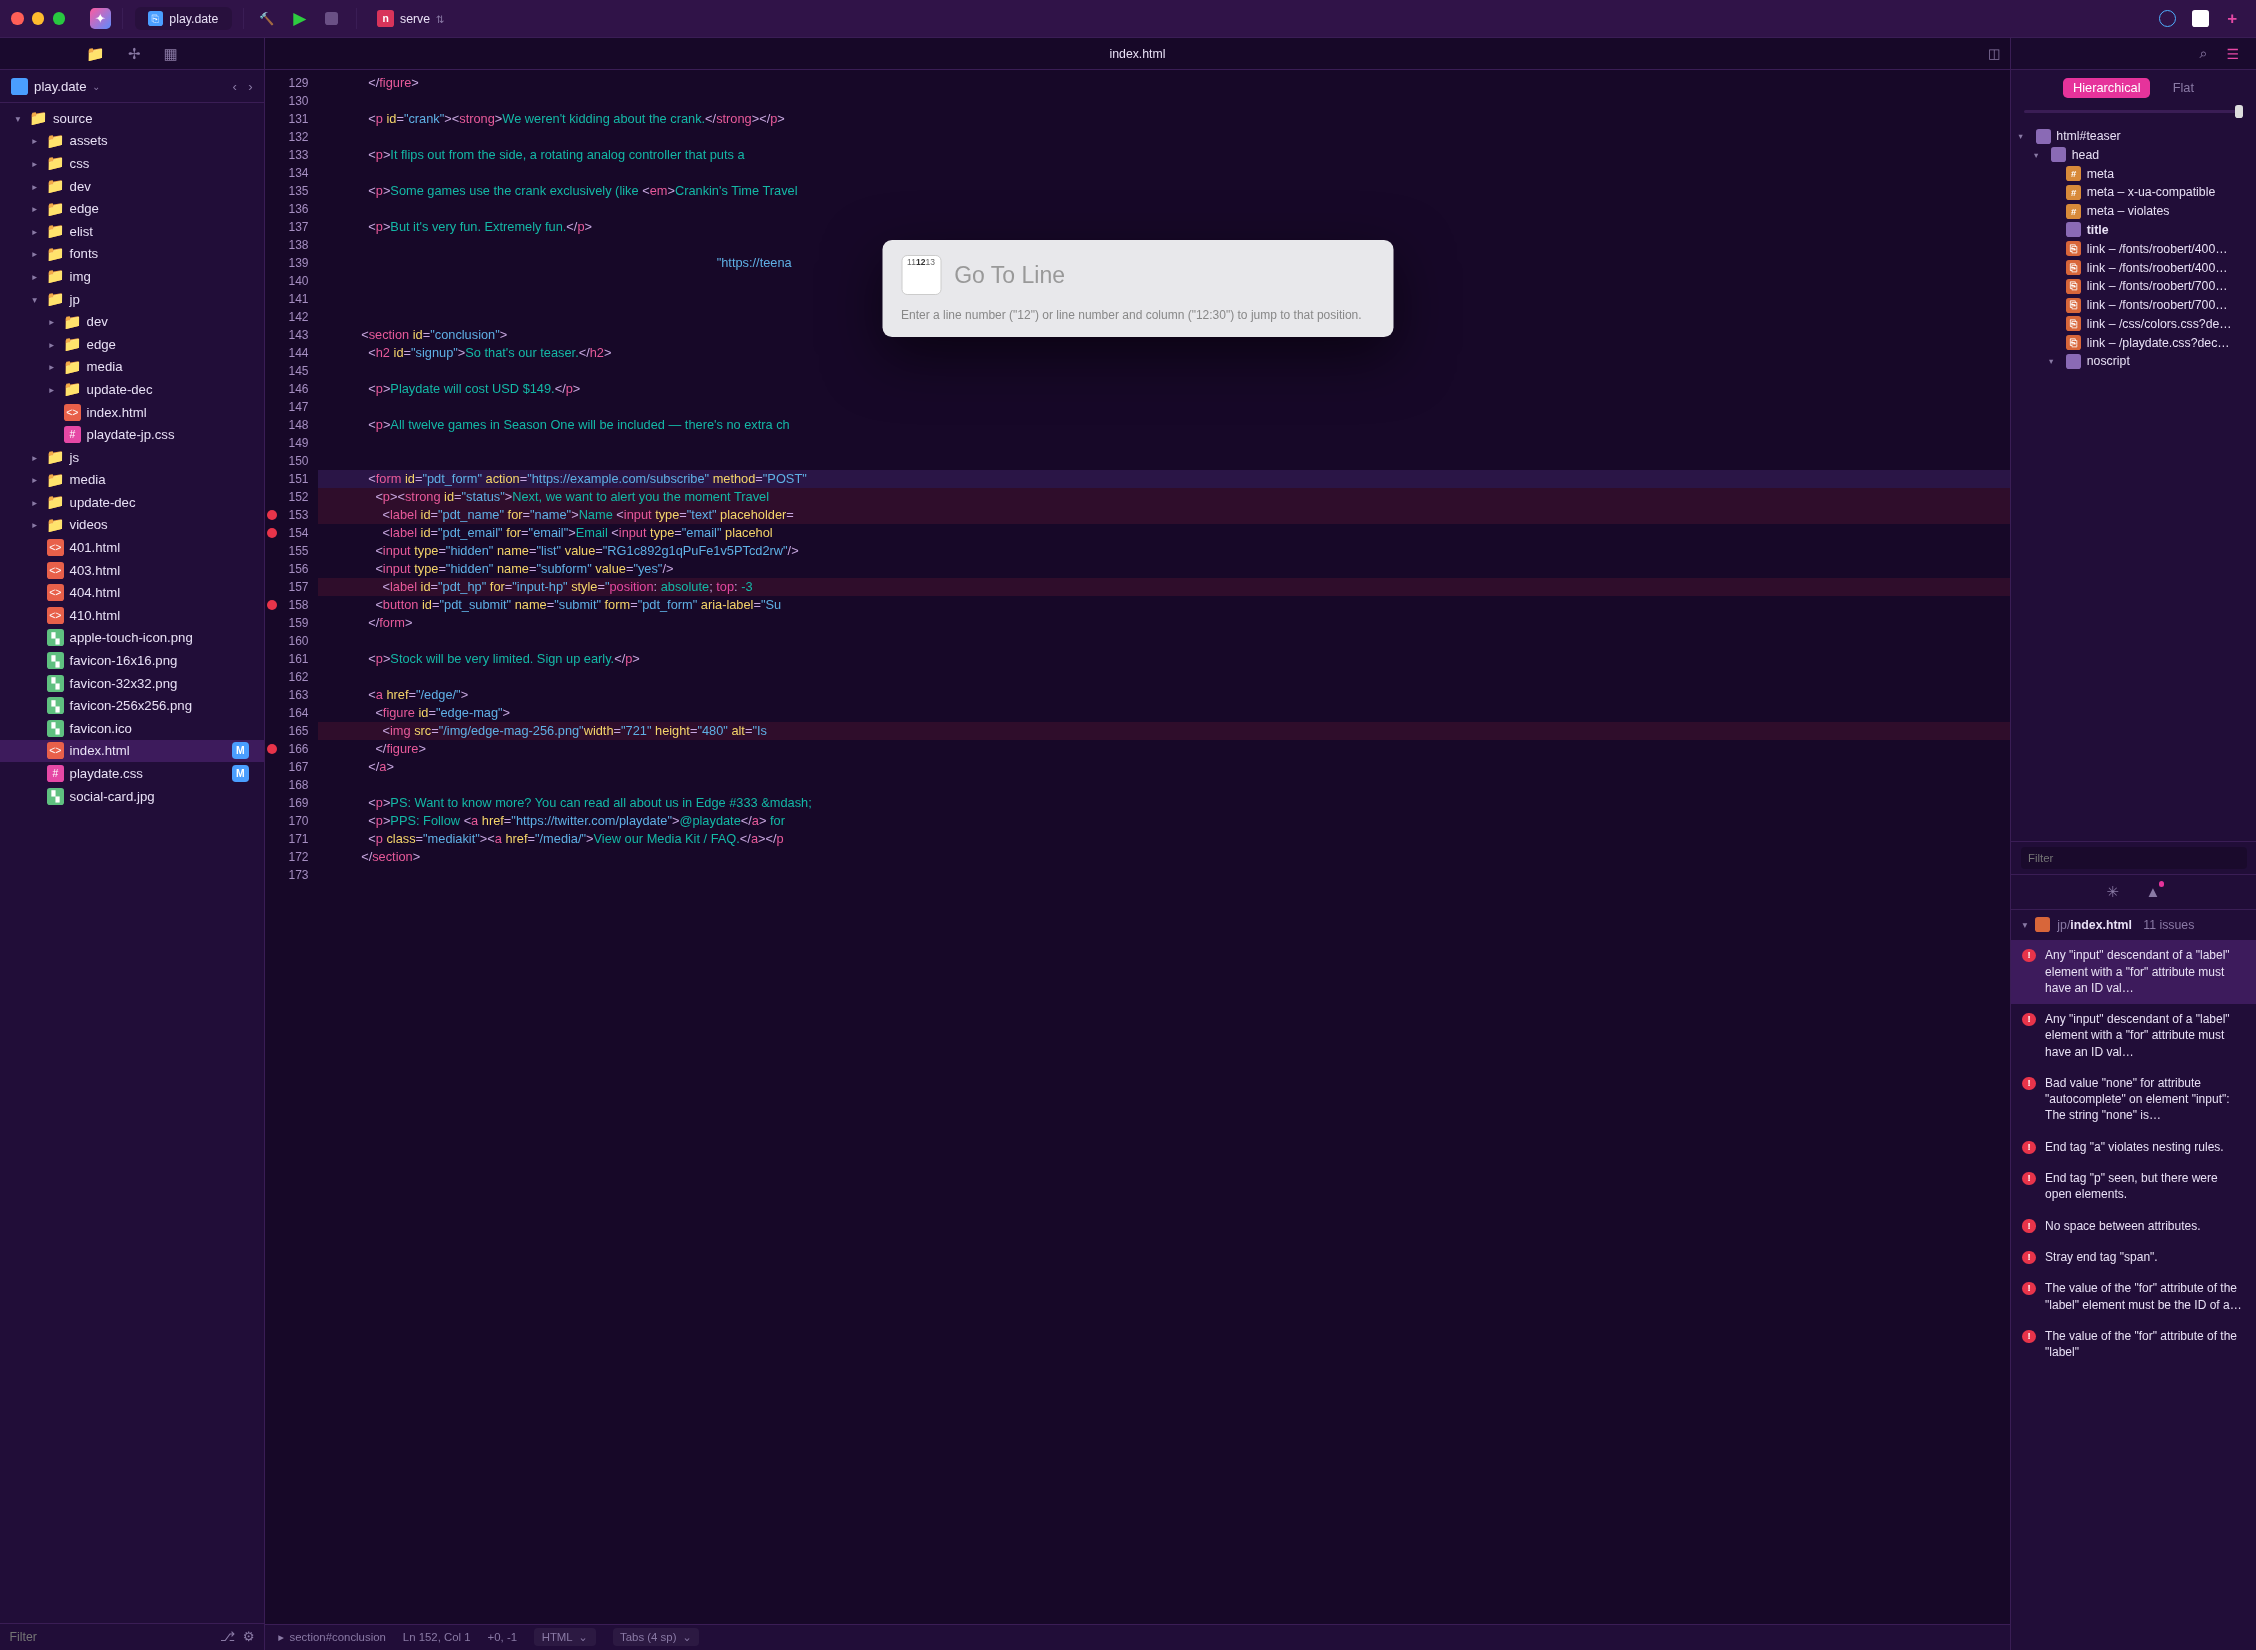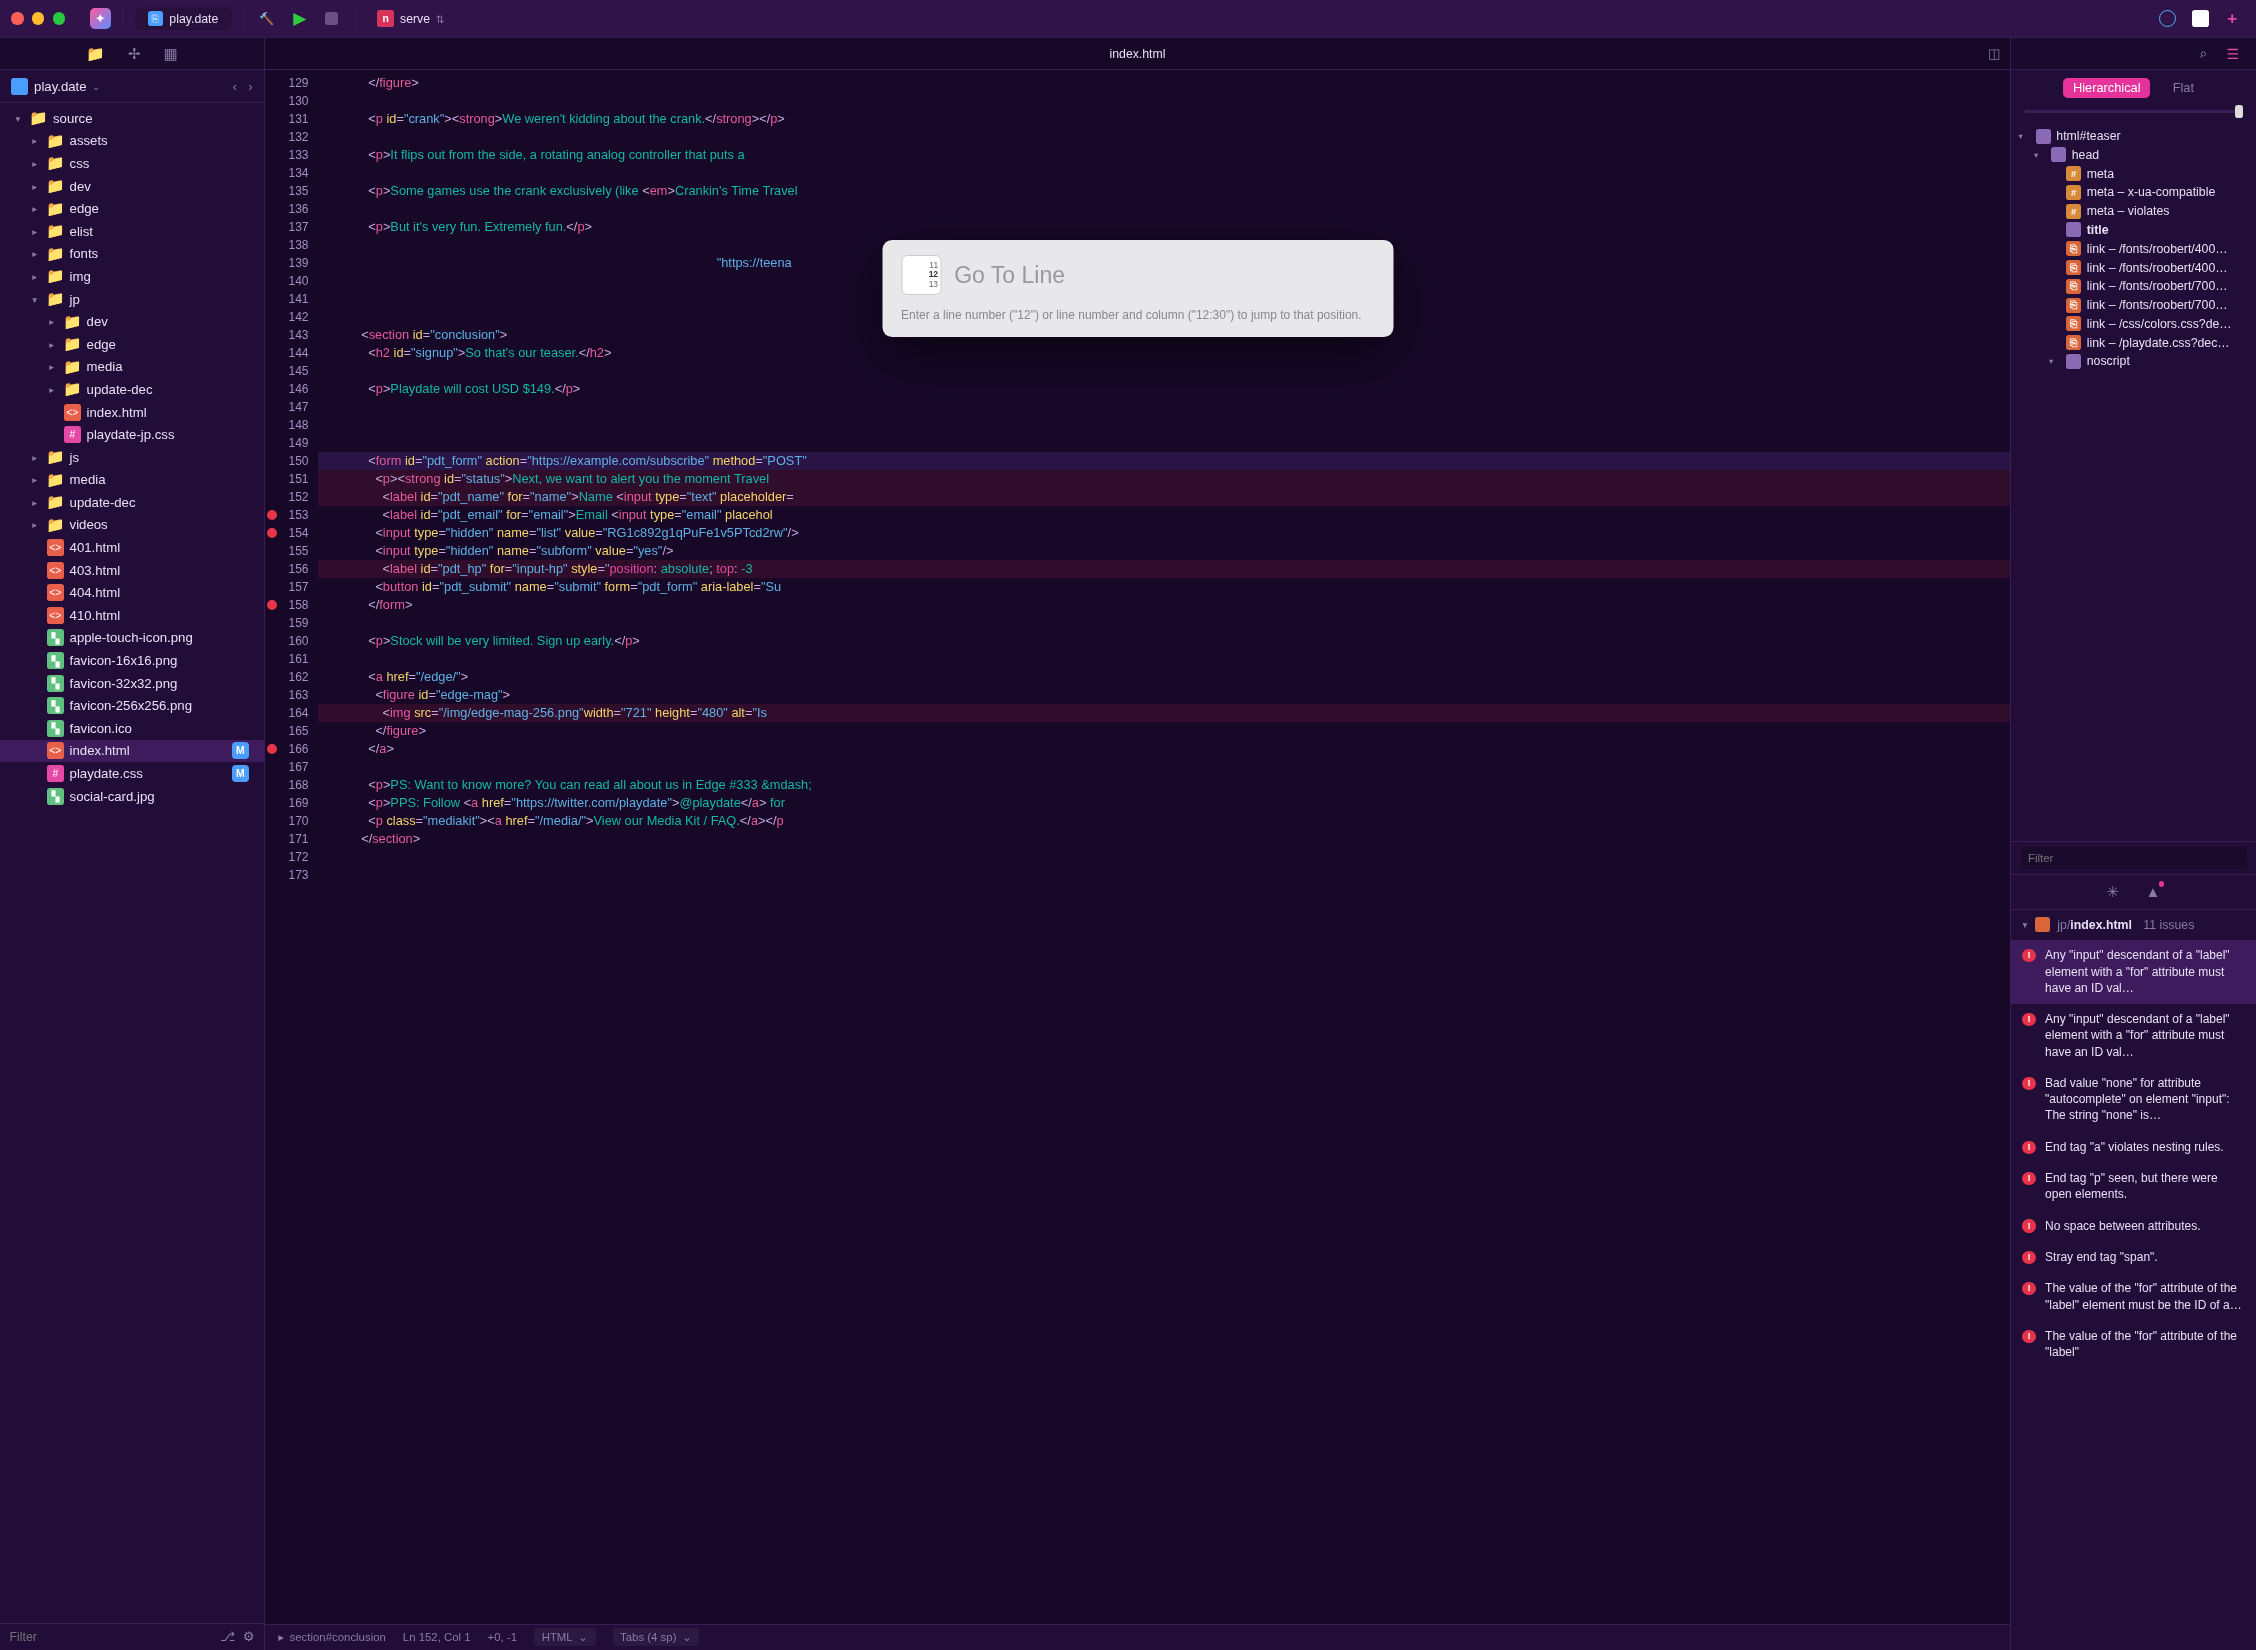--- a/index.html
+++ b/index.html
@@ -100,21 +100,21 @@
   .t-tag{color:var(--tag-red)}
   .t-attr{color:var(--attr-yellow)}
   .t-str{color:var(--string-blue)}
   .t-txt{color:#14b8a6}
   .t-punct{color:#c8a8e0}
   .t-kw{color:var(--keyword-pink)}
 
   
   .modal{position:absolute;left:50%;top:170px;transform:translateX(-50%);width:511px;background:var(--modal-bg);border-radius:9.5px;box-shadow:0 19px 57px rgba(0,0,0,.55);padding:15px 19px;z-index:50}
   .modal-row{display:flex;align-items:center;gap:13.2px}
-  .modal-icon{width:40px;height:40px;background:#fff;border:0.9px solid #ccc;border-radius:5.7px;display:flex;flex-direction:column;align-items:flex-end;justify-content:center;color:#666;font-size:8.5px;font-family:monospace;line-height:1.1;padding:1.9px}
+  .modal-icon{width:40px;height:40px;background:#fff;border:0.9px solid #ccc;border-radius:5.7px;display:flex;align-items:flex-start;justify-content:center;color:#666;font-size:8.5px;font-family:monospace;line-height:1.1;padding:1.9px}
   .modal-title{font-size:23px;color:#999;font-weight:400}
   .modal-hint{margin-top:13.2px;font-size:12px;color:#888}
 
   
   .statusbar{height:26.5px;border-top:0.9px solid var(--border);display:flex;align-items:center;gap:17px;padding:0 13.2px;font-size:11.4px;color:var(--text-dim);background:var(--bg-panel)}
   .statusbar .chip{display:flex;align-items:center;gap:5.7px}
   .statusbar .sel{background:rgba(255,255,255,.05);padding:1.9px 7.6px;border-radius:3.8px}
 
   
   .right{width:246px;background:var(--bg-panel);border-left:0.9px solid var(--border);display:flex;flex-direction:column;min-height:0}
@@ -443,20 +443,21 @@
           <div class="line"></div>
           <div class="line">                                                                                                              <span class="t-str">"https://teena</span></div>
           <div class="line"></div>
           <div class="line"></div>
           <div class="line"></div>
           <div class="line">          <span class="t-punct">&lt;</span><span class="t-tag">section</span> <span class="t-attr">id</span><span class="t-punct">=</span><span class="t-str">"conclusion"</span><span class="t-punct">&gt;</span></div>
           <div class="line">            <span class="t-punct">&lt;</span><span class="t-tag">h2</span> <span class="t-attr">id</span><span class="t-punct">=</span><span class="t-str">"signup"</span><span class="t-punct">&gt;</span><span class="t-txt">So that's our teaser.</span><span class="t-punct">&lt;/</span><span class="t-tag">h2</span><span class="t-punct">&gt;</span></div>
           <div class="line"></div>
           <div class="line">            <span class="t-punct">&lt;</span><span class="t-tag">p</span><span class="t-punct">&gt;</span><span class="t-txt">Playdate will cost USD $149.</span><span class="t-punct">&lt;/</span><span class="t-tag">p</span><span class="t-punct">&gt;</span></div>
           <div class="line"></div>
+          <div class="line">            <span class="t-punct">&lt;</span><span class="t-tag">p</span><span class="t-punct">&gt;</span><span class="t-txt">All twelve games in Season One will be included — there's no extra ch</span></div>
           <div class="line"></div>
           <div class="line"></div>
           <div class="line hl">            <span class="t-punct">&lt;</span><span class="t-tag">form</span> <span class="t-attr">id</span><span class="t-punct">=</span><span class="t-str">"pdt_form"</span> <span class="t-attr">action</span><span class="t-punct">=</span><span class="t-str">"https://example.com/subscribe"</span> <span class="t-attr">method</span><span class="t-punct">=</span><span class="t-str">"POST"</span></div>
           <div class="line hlerr">              <span class="t-punct">&lt;</span><span class="t-tag">p</span><span class="t-punct">&gt;&lt;</span><span class="t-tag">strong</span> <span class="t-attr">id</span><span class="t-punct">=</span><span class="t-str">"status"</span><span class="t-punct">&gt;</span><span class="t-txt">Next, we want to alert you the moment Travel</span></div>
           <div class="line hlerr">                <span class="t-punct">&lt;</span><span class="t-tag">label</span> <span class="t-attr">id</span><span class="t-punct">=</span><span class="t-str">"pdt_name"</span> <span class="t-attr">for</span><span class="t-punct">=</span><span class="t-str">"name"</span><span class="t-punct">&gt;</span><span class="t-txt">Name </span><span class="t-punct">&lt;</span><span class="t-tag">input</span> <span class="t-attr">type</span><span class="t-punct">=</span><span class="t-str">"text"</span> <span class="t-attr">placeholder</span><span class="t-punct">=</span></div>
           <div class="line">                <span class="t-punct">&lt;</span><span class="t-tag">label</span> <span class="t-attr">id</span><span class="t-punct">=</span><span class="t-str">"pdt_email"</span> <span class="t-attr">for</span><span class="t-punct">=</span><span class="t-str">"email"</span><span class="t-punct">&gt;</span><span class="t-txt">Email </span><span class="t-punct">&lt;</span><span class="t-tag">input</span> <span class="t-attr">type</span><span class="t-punct">=</span><span class="t-str">"email"</span> <span class="t-attr">placehol</span></div>
           <div class="line">              <span class="t-punct">&lt;</span><span class="t-tag">input</span> <span class="t-attr">type</span><span class="t-punct">=</span><span class="t-str">"hidden"</span> <span class="t-attr">name</span><span class="t-punct">=</span><span class="t-str">"list"</span> <span class="t-attr">value</span><span class="t-punct">=</span><span class="t-str">"RG1c892g1qPuFe1v5PTcd2rw"</span><span class="t-punct">/&gt;</span></div>
           <div class="line">              <span class="t-punct">&lt;</span><span class="t-tag">input</span> <span class="t-attr">type</span><span class="t-punct">=</span><span class="t-str">"hidden"</span> <span class="t-attr">name</span><span class="t-punct">=</span><span class="t-str">"subform"</span> <span class="t-attr">value</span><span class="t-punct">=</span><span class="t-str">"yes"</span><span class="t-punct">/&gt;</span></div>
           <div class="line hlerr">                <span class="t-punct">&lt;</span><span class="t-tag">label</span> <span class="t-attr">id</span><span class="t-punct">=</span><span class="t-str">"pdt_hp"</span> <span class="t-attr">for</span><span class="t-punct">=</span><span class="t-str">"input-hp"</span> <span class="t-attr">style</span><span class="t-punct">=</span><span class="t-str">"</span><span class="t-kw">position</span><span class="t-punct">:</span> <span class="t-txt">absolute</span><span class="t-punct">;</span> <span class="t-kw">top</span><span class="t-punct">:</span> <span class="t-txt">-3</span></div>
           <div class="line">              <span class="t-punct">&lt;</span><span class="t-tag">button</span> <span class="t-attr">id</span><span class="t-punct">=</span><span class="t-str">"pdt_submit"</span> <span class="t-attr">name</span><span class="t-punct">=</span><span class="t-str">"submit"</span> <span class="t-attr">form</span><span class="t-punct">=</span><span class="t-str">"pdt_form"</span> <span class="t-attr">aria-label</span><span class="t-punct">=</span><span class="t-str">"Su</span></div>

